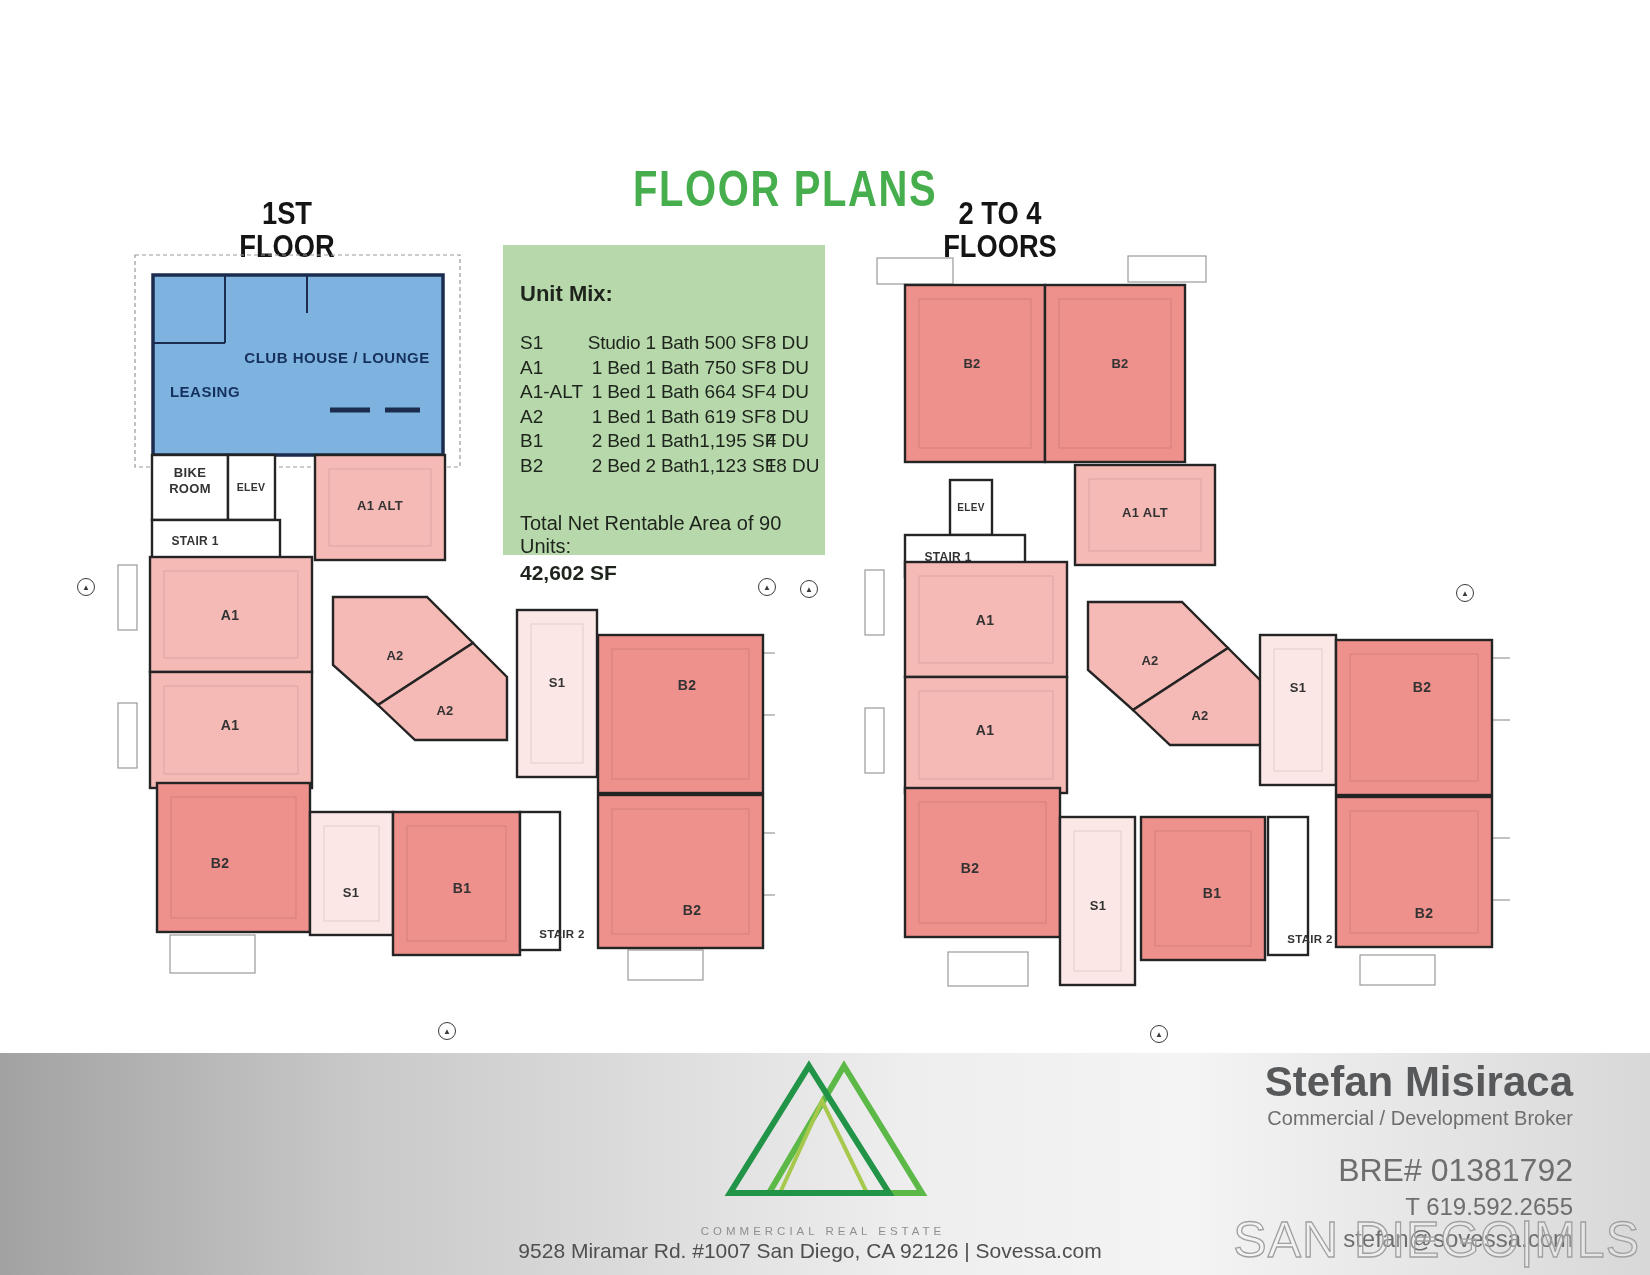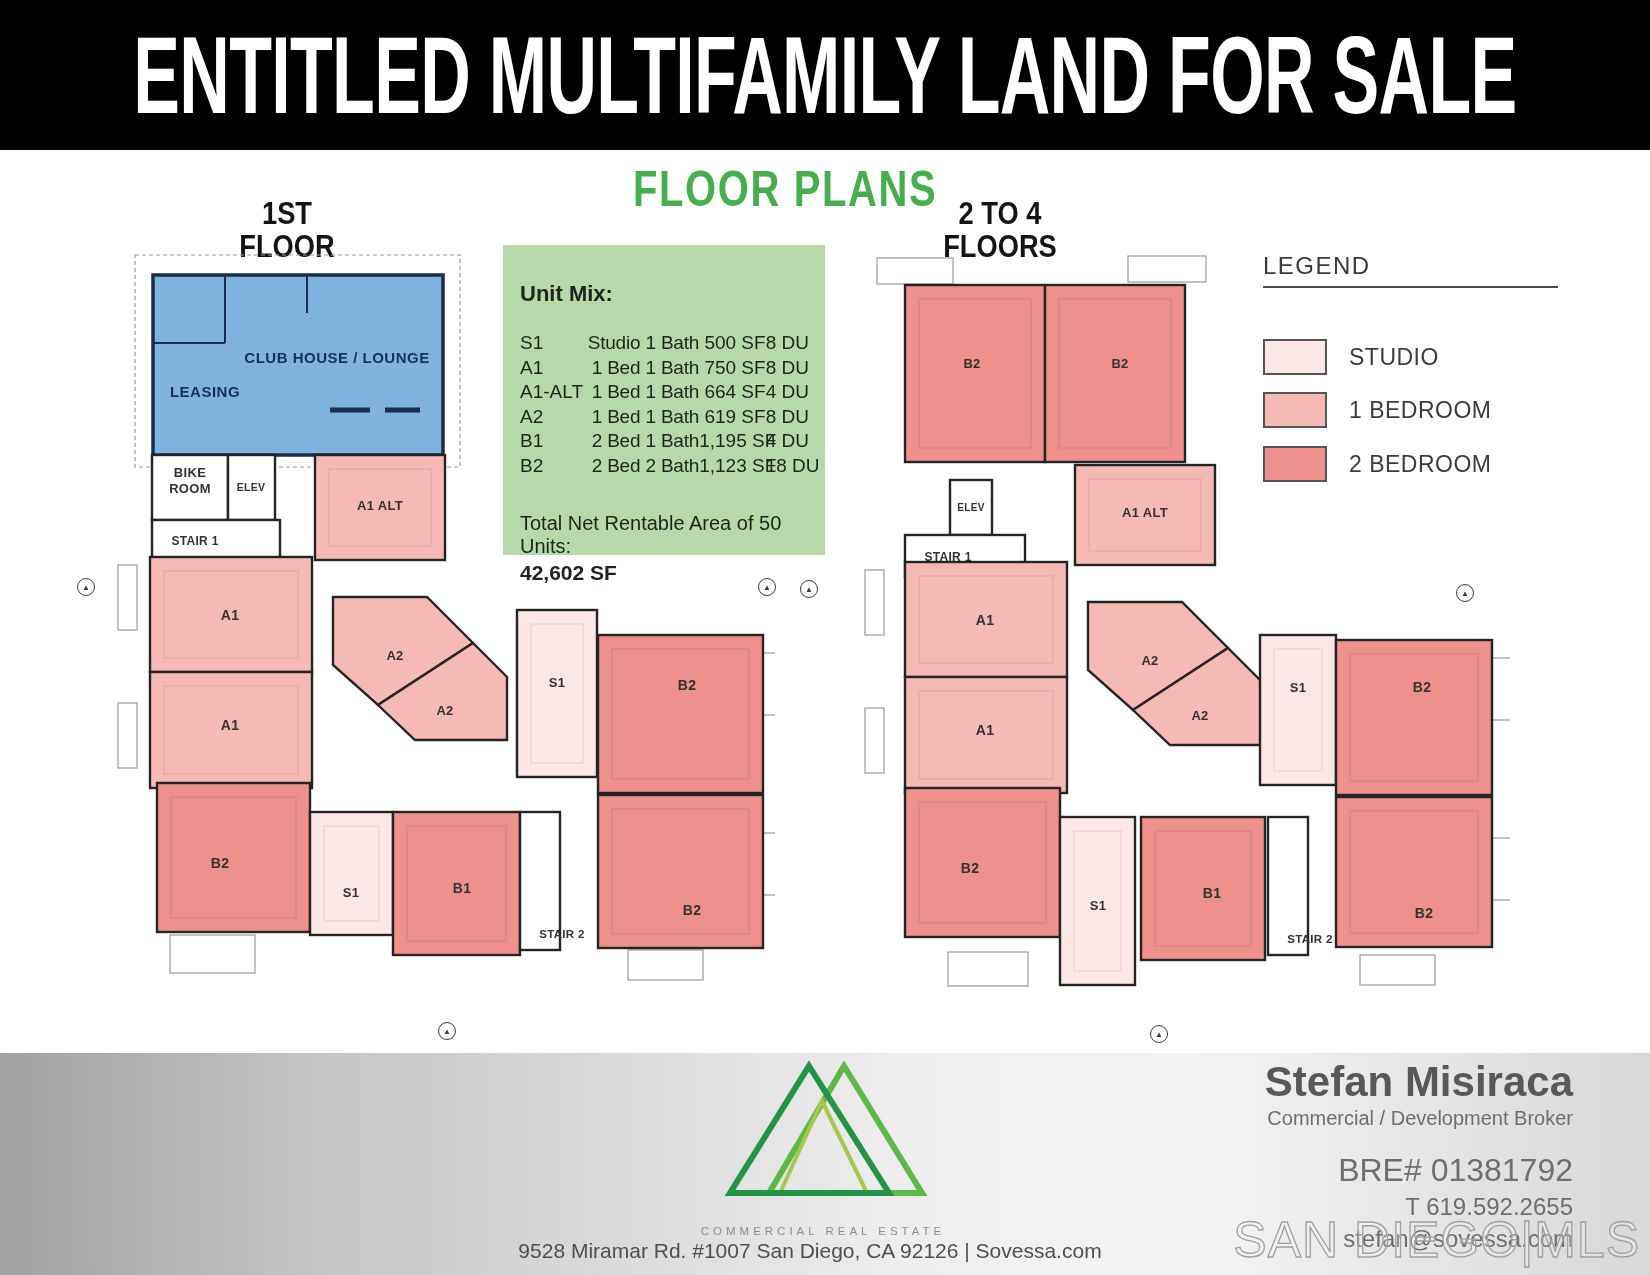--- a/index.html
+++ b/index.html
@@ -71,23 +71,20 @@
   .broker-phone{font-size:24px;margin-top:4px;}
   .broker-email{font-size:24px;margin-top:4px;}
   .mls{position:absolute;right:10px;bottom:6px;font-size:50px;font-weight:500;letter-spacing:1px;
        color:rgba(255,255,255,0.25);-webkit-text-stroke:1.3px #a0a0a0;}
 </style>
 </head>
 <body>
 
 <div class="page">
 
-  <header class="banner">
-    <span class="banner-text">ENTITLED MULTIFAMILY LAND FOR SALE</span>
-  </header>
 
   <div class="section-title-wrap">
     <span class="section-title">FLOOR PLANS</span>
   </div>
 
   <div class="plan-title left">
     <span>1ST</span>
     <span>FLOOR</span>
   </div>
   <div class="plan-title right">
@@ -240,41 +237,24 @@
             <td class="c-du">4 DU</td>
           </tr>
           <tr>
             <td class="c-code">B2</td>
             <td class="c-desc">2 Bed 2 Bath</td>
             <td class="c-sf">1,123 SF</td>
             <td class="c-du">18 DU</td>
           </tr>
         </tbody>
     </table>
-    <div class="um-total">Total Net Rentable Area of 50 Units:</div>
+    <div class="um-total">Total Net Rentable Area of 90 Units:</div>
     <div class="um-total-value">42,602 SF</div>
   </section>
 
-  <aside class="legend">
-    <div class="legend-title">LEGEND</div>
-    <div id="legend-items" style="position:relative;">
-        <div class="legend-item" style="top: 51px;">
-          <div class="legend-swatch" style="background: rgb(251, 231, 229);"></div>
-          <div class="legend-label">STUDIO</div>
-        </div>
-        <div class="legend-item" style="top: 104px;">
-          <div class="legend-swatch" style="background: rgb(245, 185, 182);"></div>
-          <div class="legend-label">1 BEDROOM</div>
-        </div>
-        <div class="legend-item" style="top: 158px;">
-          <div class="legend-swatch" style="background: rgb(238, 144, 140);"></div>
-          <div class="legend-label">2 BEDROOM</div>
-        </div>
-      </div>
-  </aside>
 
   <div id="compasses">
       <div class="compass" style="left: 77px; top: 578px;">▲</div>
       <div class="compass" style="left: 758px; top: 578px;">▲</div>
       <div class="compass" style="left: 800px; top: 580px;">▲</div>
       <div class="compass" style="left: 1456px; top: 584px;">▲</div>
       <div class="compass" style="left: 438px; top: 1022px;">▲</div>
       <div class="compass" style="left: 1150px; top: 1025px;">▲</div>
     </div>
 

